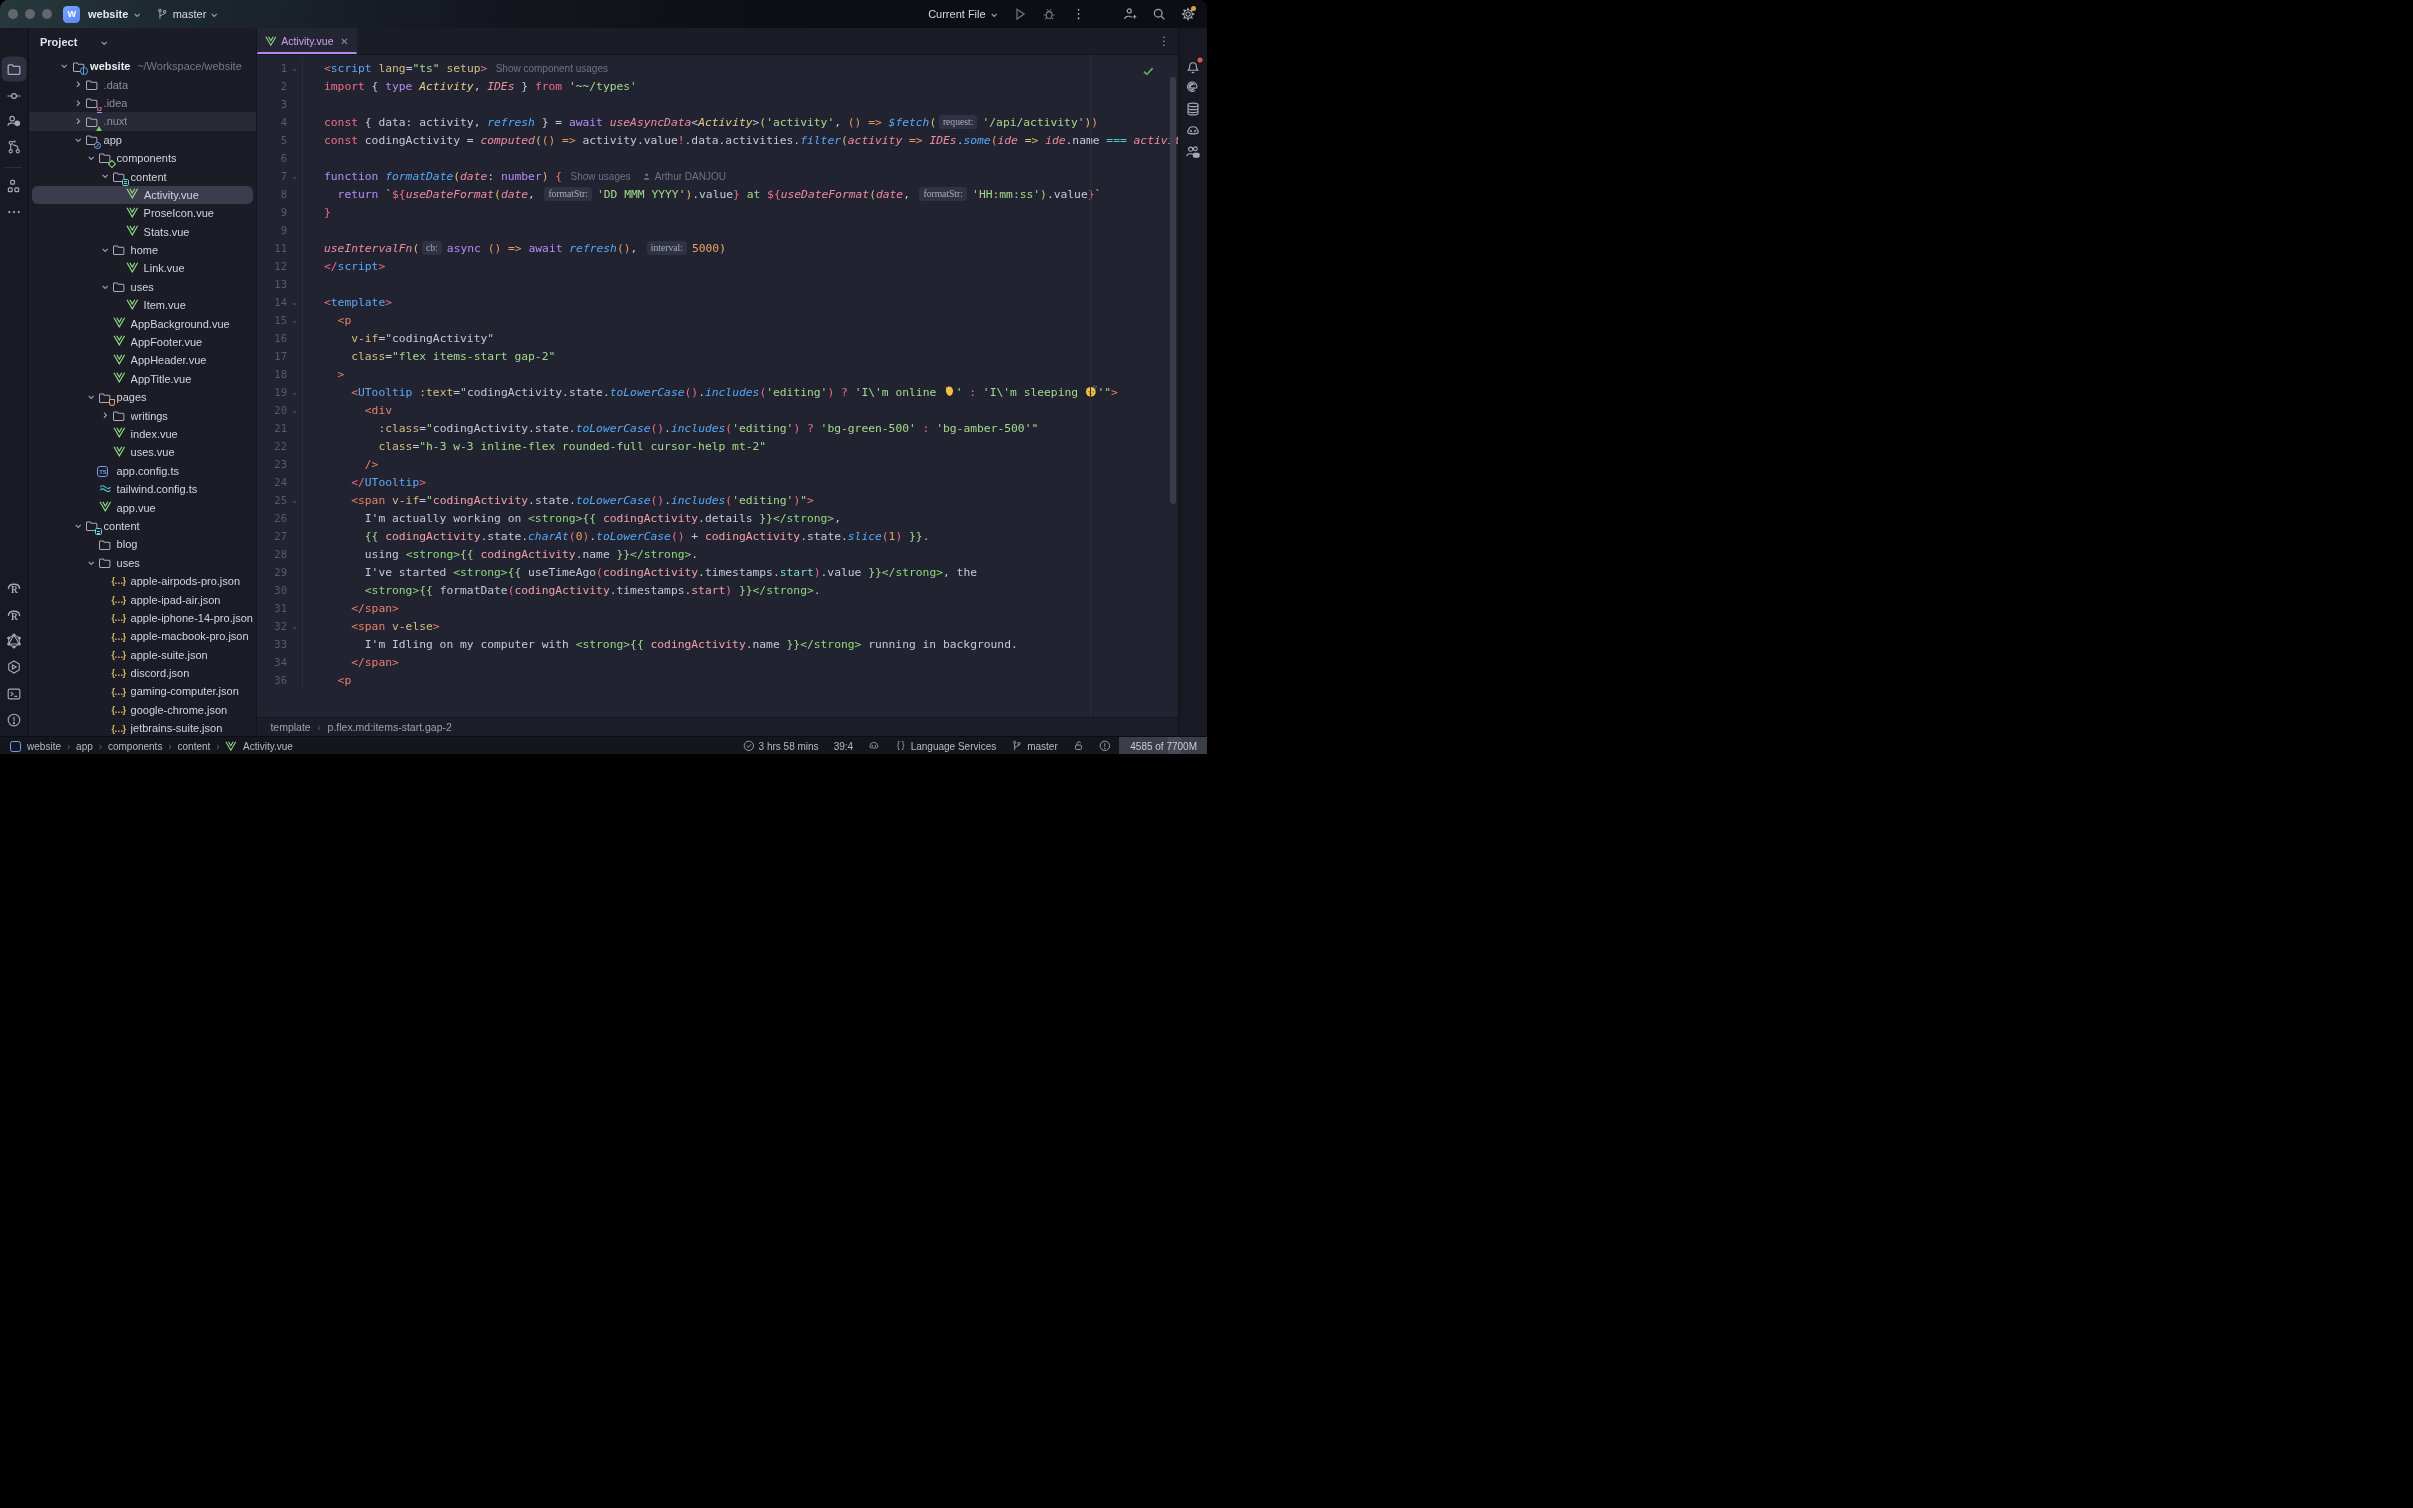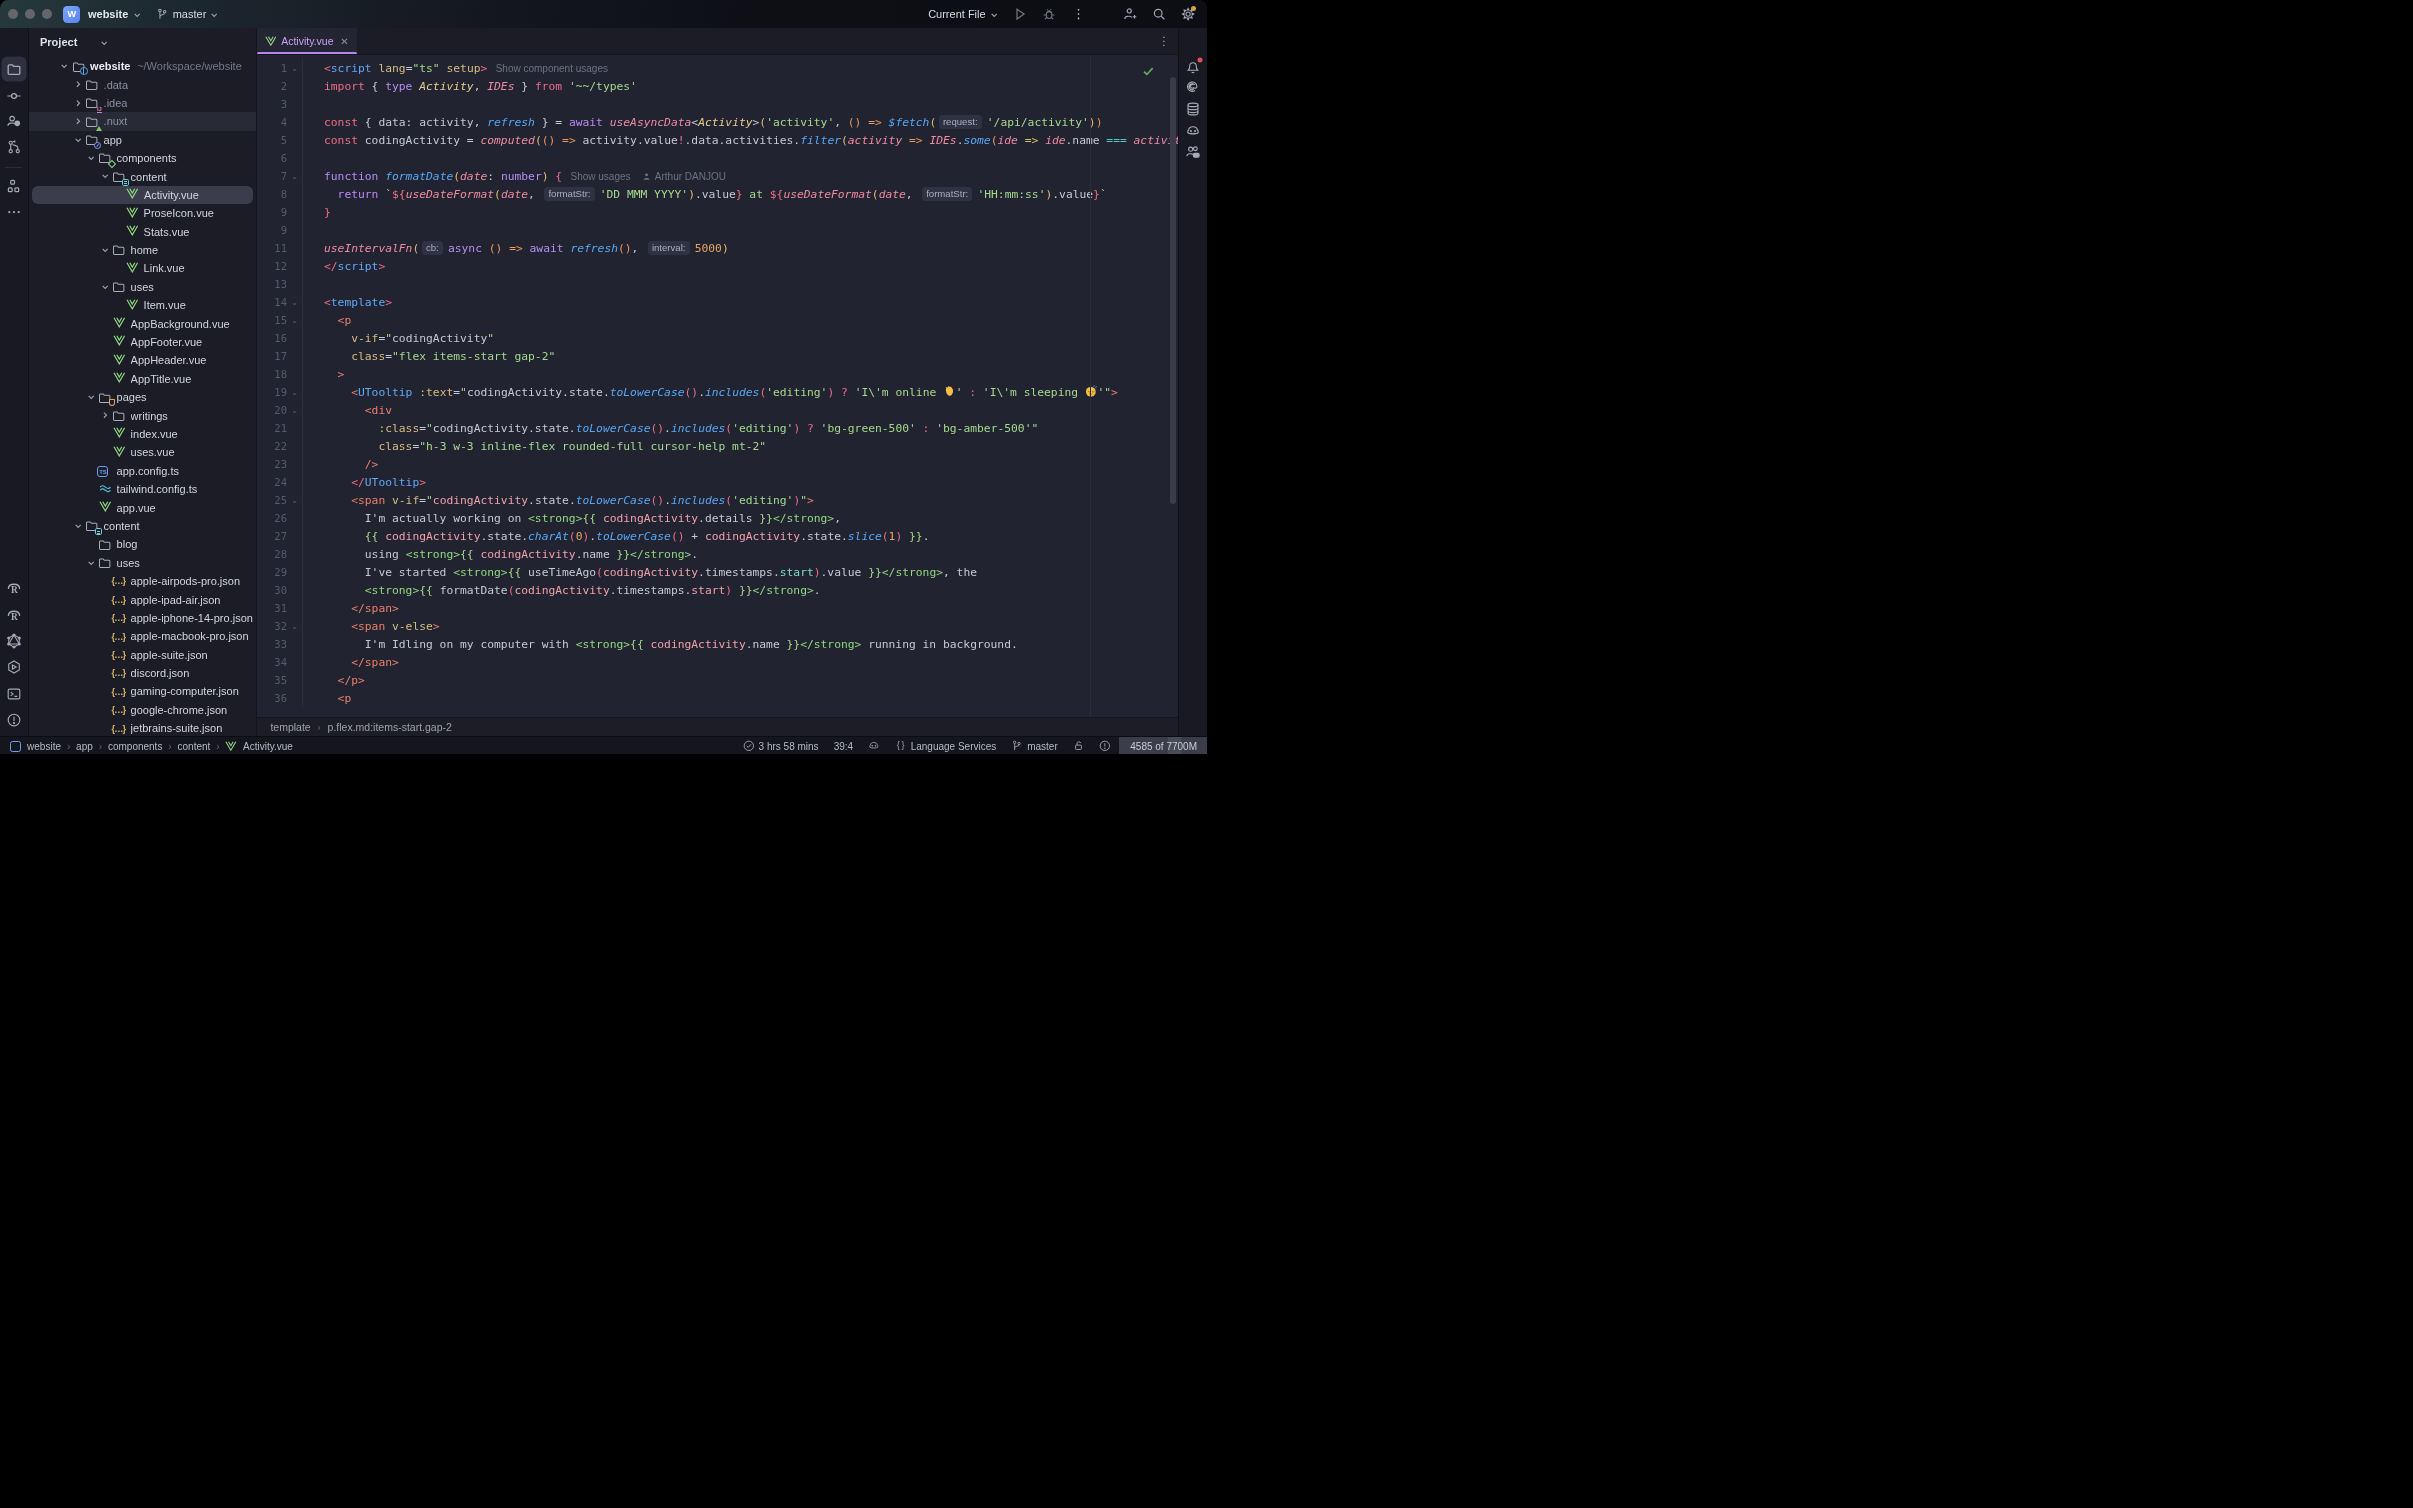--- a/index.html
+++ b/index.html
@@ -66,21 +66,21 @@
   
   .tk-txt{color:#c5c8d6}.tk-pnk{color:#ee6d85}.tk-kw{color:#b48cf5}
   .tk-fn{color:#56a8f5;font-style:italic}.tk-fnp{color:#ef8ba0;font-style:italic}
   .tk-typ{color:#e6cc8a;font-style:italic}.tk-str{color:#a3d98b}.tk-num{color:#e8a262}
   .tk-tag{color:#ec7f6a}.tk-tagc{color:#5fa8f5}.tk-attr{color:#d6bd80}
   .tk-brG{color:#a3d98b}.tk-strong{color:#8fd97f}.tk-var{color:#efa0a8}
   .tk-propT{color:#7edcc0}.tk-op{color:#56c6c8}.tk-yel{color:#e3bd6e}.tk-org{color:#e8995c}
   .tk-hint{color:#6e7382;font-family:"Liberation Sans",sans-serif;font-size:10px;margin-left:8.4px;}
   .tk-auth{color:#6e7382;font-family:"Liberation Sans",sans-serif;font-size:10px;margin-left:11.7px;display:inline-flex;align-items:center;gap:3.4px;}
   .tk-inl{display:inline-block;background:#2f3242;color:#a9adbc;border-radius:3.4px;padding:0 4.2px;margin:0 5px 0 2.5px;
-          font-family:Liberation Sans, sans-serif;font-size:9.6px;line-height:13.4px;vertical-align:0.8px;}
+          font-family:Liberation Serif, serif;font-size:9.6px;line-height:13.4px;vertical-align:0.8px;}
   .emoji{display:inline-block;width:12.6px;height:12.6px;vertical-align:-1.7px;}
   
   .crumbs{height:18.4px;background:#1c1d27;display:flex;align-items:center;padding-left:13.4px;font-size:10.5px;color:#9da1ae;gap:6.7px;border-top:0.8px solid #15161d;}
   .crumbs .sep{color:#596076;}
   
   .status{position:absolute;left:0;top:736px;width:1207px;height:18.4px;background:#14151d;border-top:0.8px solid #0c0d11;
           display:flex;align-items:center;font-size:10px;color:#b6bac6;}
   .st-left{display:flex;align-items:center;gap:5.9px;margin-left:10px;}
   .st-right{margin-left:auto;display:flex;align-items:center;height:100%;}
   .st-item{display:flex;align-items:center;gap:4.2px;padding:0 7.5px;height:100%;}
@@ -839,25 +839,20 @@
               <span class="gut">33</span>
               <span class="fold"></span>
               <span class="codetxt"><span class="tk-txt">      I'm Idling on my computer with </span><span class="tk-strong">&lt;strong&gt;</span><span class="tk-brG">{{ </span><span class="tk-var">codingActivity</span><span class="tk-txt">.name</span><span class="tk-brG"> }}</span><span class="tk-strong">&lt;/strong&gt;</span><span class="tk-txt"> running in background.</span></span>
             </div>
             <div class="cline">
               <span class="gut">34</span>
               <span class="fold"></span>
               <span class="codetxt"><span class="tk-tag">    &lt;/span&gt;</span></span>
             </div>
             <div class="cline">
-              <span class="gut">35</span>
-              <span class="fold"></span>
-              <span class="codetxt"><span class="tk-tag">  &lt;/p&gt;</span></span>
-            </div>
-            <div class="cline">
               <span class="gut">36</span>
               <span class="fold"></span>
               <span class="codetxt"><span class="tk-tag">  &lt;p</span></span>
             </div>
           </div>
         <div class="guide"></div>
         <span class="edcheck"><svg viewBox="0 0 16 16" fill="none" stroke="currentColor" stroke-width="2">
               <path d="M2.5 8.5 L6.2 12 L13.5 4"></path>
             </svg></span>
         <div class="scrollthumb"></div>

